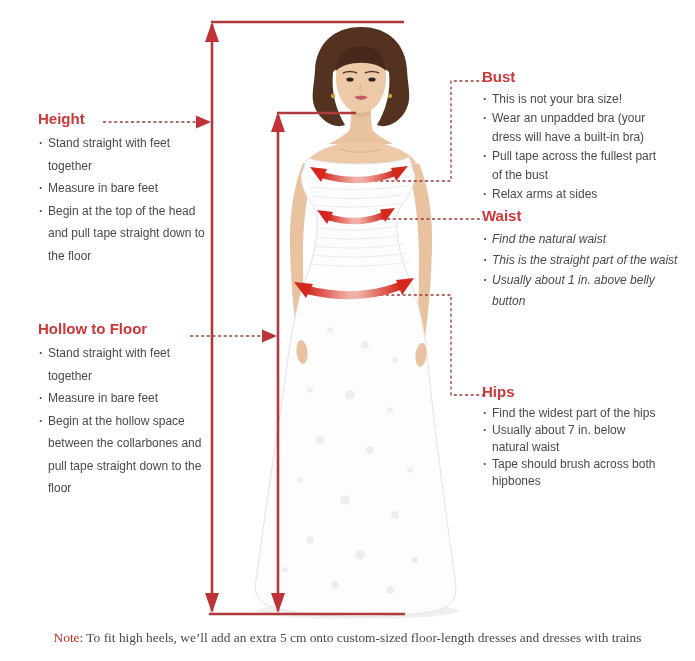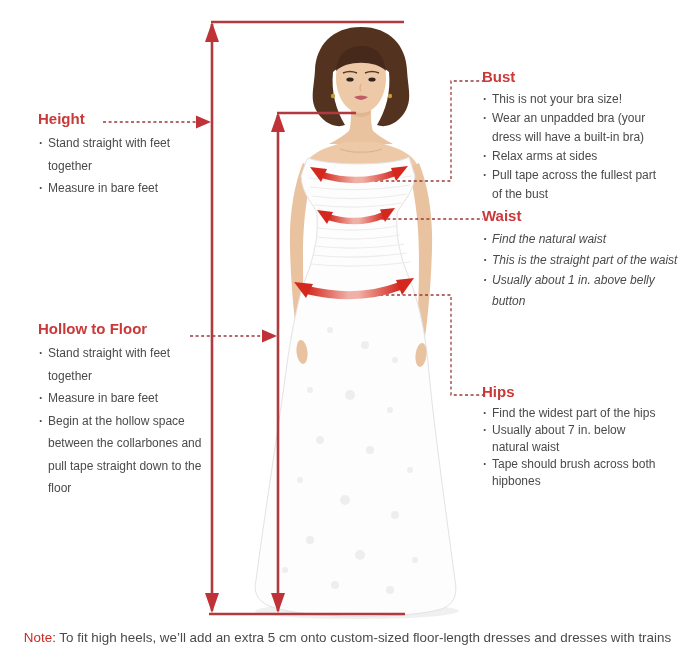--- a/index.html
+++ b/index.html
@@ -23,21 +23,21 @@
   #sec-hollow{left:38px;top:318px;width:164px;}
   #sec-hollow .item{line-height:22.5px;}
   #sec-bust{left:482px;top:66px;width:186px;}
   #sec-bust .item{line-height:19px;}
   #sec-waist{left:482px;top:205px;width:202px;}
   #sec-waist .item{line-height:20.5px;font-style:italic;}
   #sec-hips{left:482px;top:381px;width:178px;}
   #sec-hips .item{line-height:17px;}
   .note{
     position:absolute;left:0;top:630px;width:695px;margin:0;text-align:center;
-    font-size:13.4px;color:#4a4a4a;
+    font-size:13.4px;color:#4a4a4a;font-family:Liberation Serif, serif;
   }
   .note .note-label{color:#cc2a23;}
 </style>
 </head>
 <body>
 
 <div class="canvas">
 
   <svg width="695" height="661" viewBox="0 0 695 661" aria-hidden="true">
     <defs>
@@ -162,35 +162,36 @@
       <path d="M307,290 Q358,302 400,286" stroke="url(#arrowGrad)" stroke-width="8" fill="none"></path>
       <polygon points="294,282 313,284 306,298" fill="#d4281f"></polygon>
       <polygon points="414,278 396,280 402,295" fill="#d4281f"></polygon>
     </g>
   </svg>
 
   <section class="sec" id="sec-height">
     <h3>Height</h3>
     <div class="item">Stand straight with feet together</div>
     <div class="item">Measure in bare feet</div>
+    <div class="item">Begin at the top of the head and pull tape straight down to the floor</div>
   </section>
 
   <section class="sec" id="sec-hollow">
     <h3>Hollow to Floor</h3>
     <div class="item">Stand straight with feet together</div>
     <div class="item">Measure in bare feet</div>
     <div class="item">Begin at the hollow space between the collarbones and pull tape straight down to the floor</div>
   </section>
 
   <section class="sec" id="sec-bust">
     <h3>Bust</h3>
     <div class="item">This is not your bra size!</div>
     <div class="item">Wear an unpadded bra (your dress will have a built-in bra)</div>
+    <div class="item">Pull tape across the fullest part of the bust</div>
     <div class="item">Relax arms at sides</div>
-    <div class="item">Pull tape across the fullest part of the bust</div>
   </section>
 
   <section class="sec" id="sec-waist">
     <h3>Waist</h3>
     <div class="item">Find the natural waist</div>
     <div class="item">This is the straight part of the waist</div>
     <div class="item">Usually about 1 in. above belly button</div>
   </section>
 
   <section class="sec" id="sec-hips">

